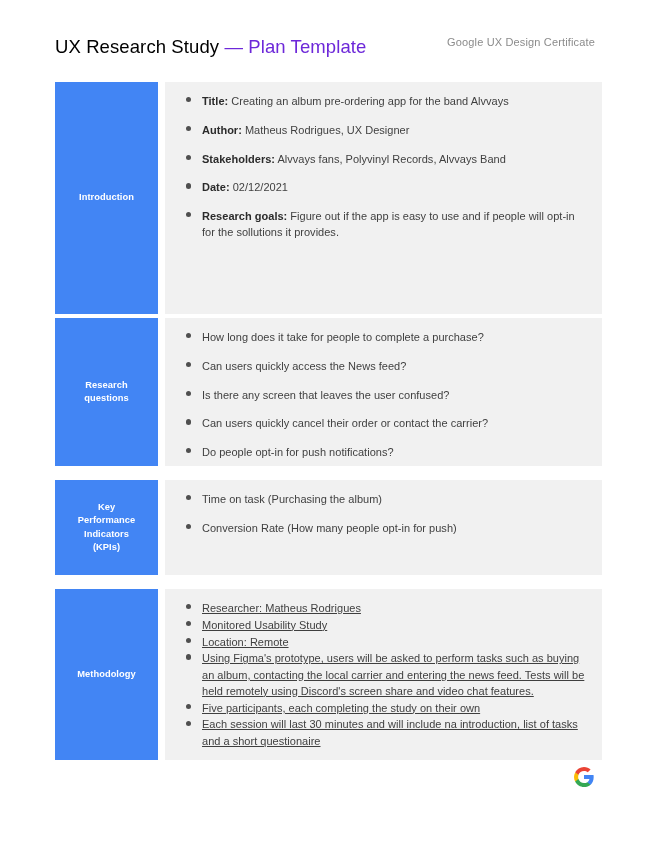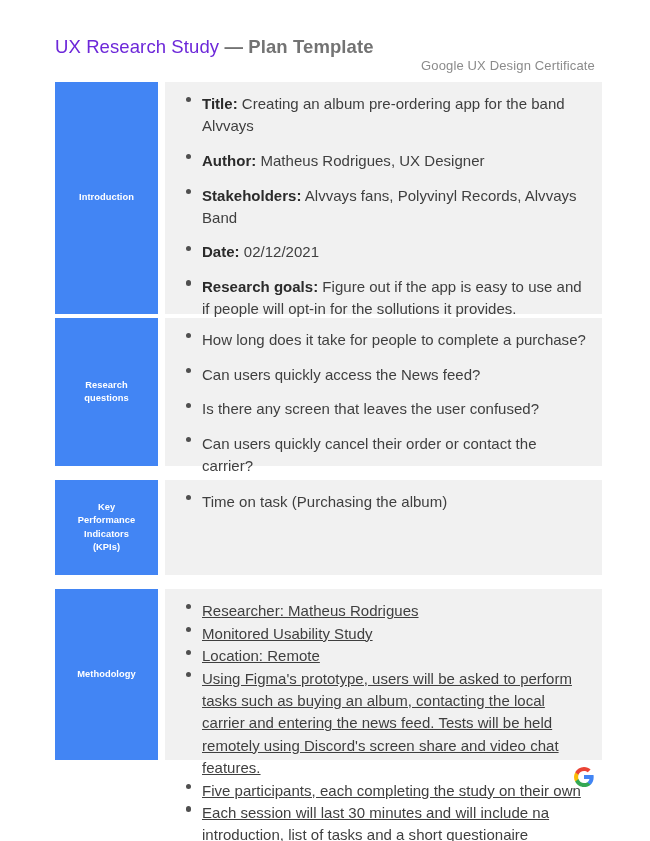--- a/index.html
+++ b/index.html
@@ -32,32 +32,32 @@
     height: 30px;
     display: flex;
     align-items: baseline;
   }
   .title-main {
     font-size: 18.5px;
     letter-spacing: 0.1px;
     white-space: nowrap;
   }
   .title-blue {
+    color: #000000;
+    font-weight: 400;
+  }
+  .title-dark {
     color: #6d28d9;
     font-weight: 400;
   }
-  .title-dark {
-    color: #737373;
-    font-weight: 700;
-  }
   .certificate {
     position: absolute;
     right: 0px;
-    top: 22px;
-    font-size: 13px;
+    top: 0;
+    font-size: 11px;
     color: #8b8b8b;
     letter-spacing: 0.15px;
     white-space: nowrap;
   }
 
   
   .section {
     position: absolute;
     left: 55px;
     width: 547px;
@@ -93,21 +93,21 @@
 
   
   ul.bullets {
     list-style: none;
     margin: 0;
     padding: 0;
   }
   ul.bullets > li {
     position: relative;
     padding-left: 22px;
-    font-size: 15px;
+    font-size: 11px;
     color: #3f3f3f;
     line-height: 1.48;
     letter-spacing: 0.02px;
   }
   ul.bullets > li::before {
     content: "";
     position: absolute;
     left: 6px;
     top: 4.2px;
     width: 5.2px;
@@ -178,20 +178,21 @@
             <li><span>Do people opt-in for push notifications?</span></li>
           </ul>
         </div>
       </div>
       <div class="section" style="top: 480px; height: 95px;">
         <div class="label-cell">Key Performance Indicators (KPIs)</div>
         <div class="spacer-cell"></div>
         <div class="content-cell">
           <ul class="bullets spaced">
             <li><span>Time on task (Purchasing the album)</span></li>
+            <li><span>Conversion Rate (How many people opt-in for push)</span></li>
           </ul>
         </div>
       </div>
       <div class="section" style="top: 589px; height: 171px;">
         <div class="label-cell">Methodology</div>
         <div class="spacer-cell"></div>
         <div class="content-cell">
           <ul class="bullets tight">
             <li><span>Researcher: Matheus Rodrigues</span></li>
             <li><span>Monitored Usability Study</span></li>

